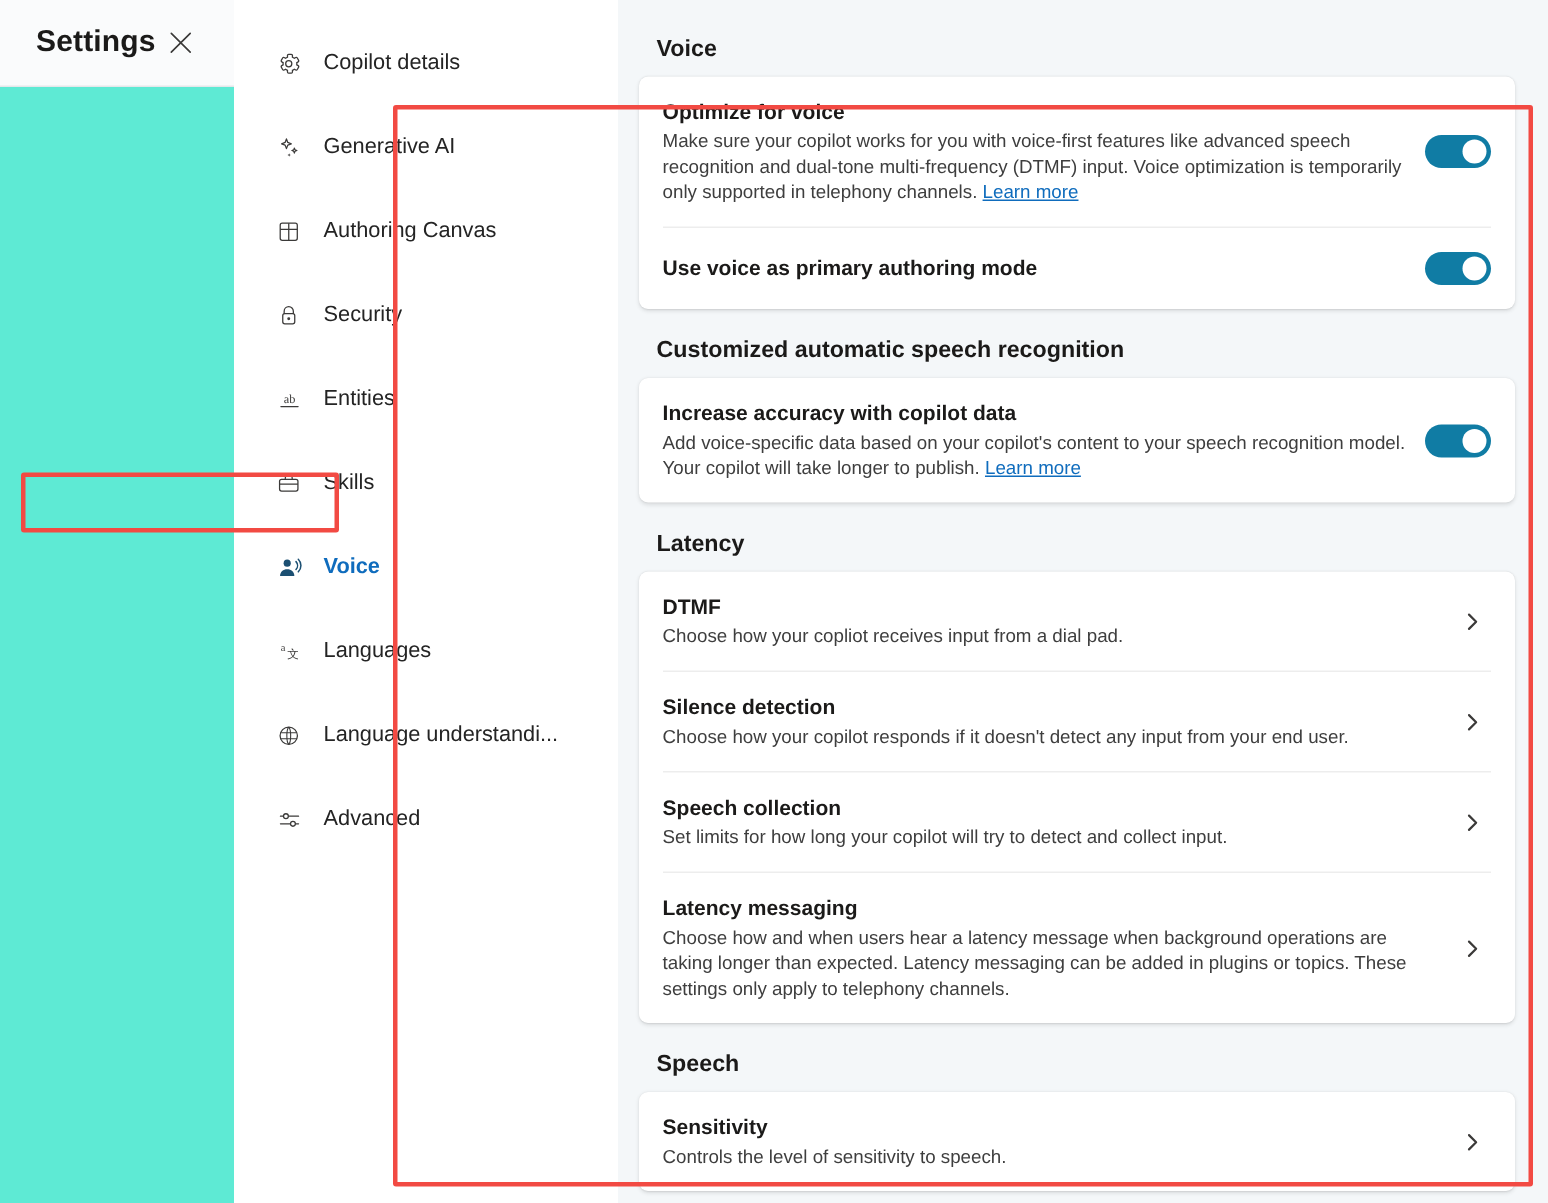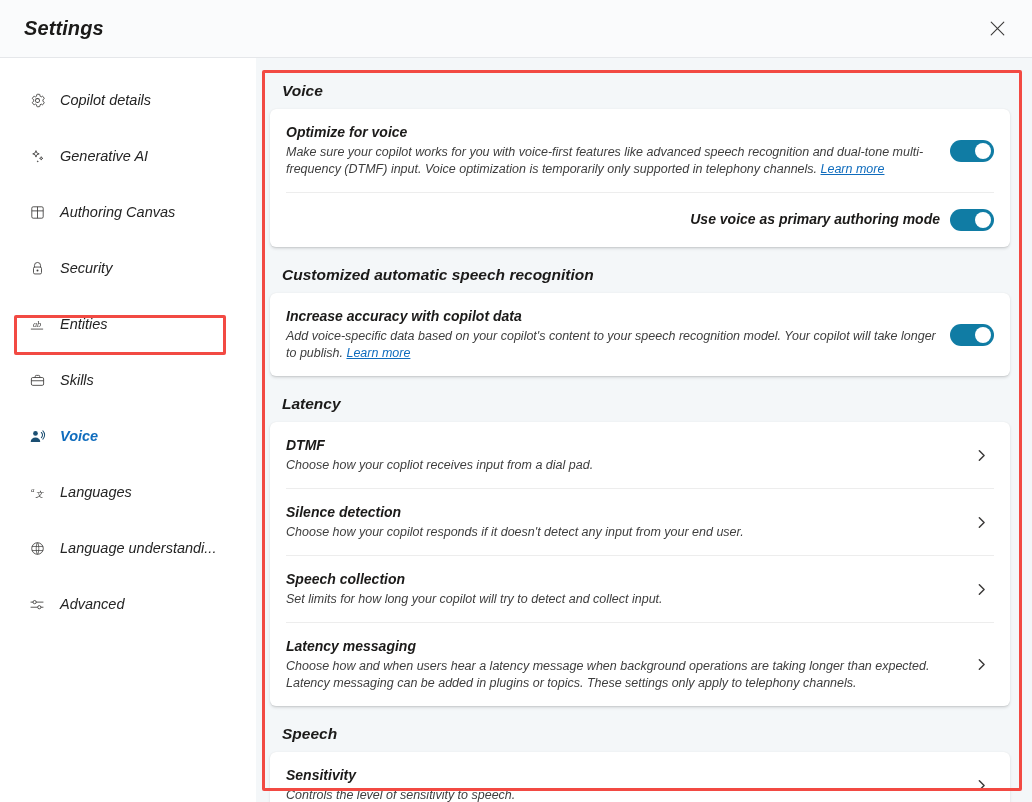--- a/index.html
+++ b/index.html
@@ -9,24 +9,22 @@
     height: 802px;
     overflow: hidden;
     font-family: "Liberation Sans", sans-serif;
     background: #ffffff;
   }
 
   .dialog {
     position: relative;
     width: 1032px;
     height: 802px;
-    background: #c4b5fd;
-    display: flex;
-    flex-direction: column;
-    font-style: italic;
+    background: #5eead4;
+    display: flex;
   }
 
   
   .dialog-header {
     height: 58px;
     flex: 0 0 58px;
     background: #fafbfc;
     border-bottom: 1px solid #e5e7ea;
     display: flex;
     align-items: center;
@@ -207,21 +205,21 @@
     top: 70px;
     width: 760px;
     height: 721px;
     border: 3px solid #f24a43;
     border-radius: 2px;
     pointer-events: none;
     z-index: 20;
   }
 
   
-  .row.tight { padding: 16px 0; text-align: right; }
+  .row.tight { padding: 16px 0; }
 </style>
 </head>
 <body>
 
 <div class="dialog">
 
   <div class="dialog-header">
     <div class="dialog-title">Settings</div>
     <div class="header-spacer"></div>
     <button class="close-button" title="Close">

